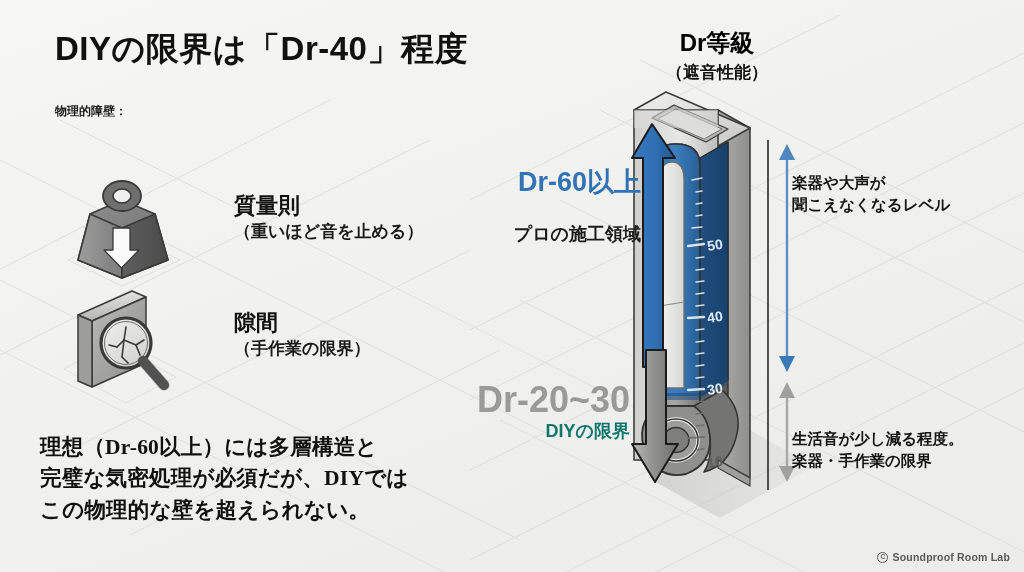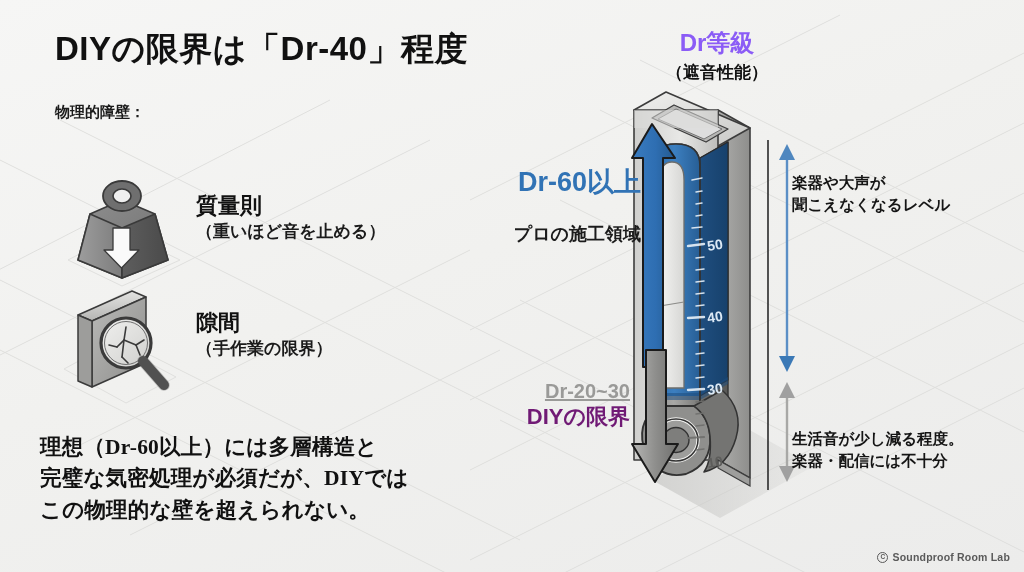--- a/index.html
+++ b/index.html
@@ -19,24 +19,24 @@
   }
 
   
   .title{
     position:absolute;left:55px;top:27px;
     font-size:33px;font-weight:bold;letter-spacing:.5px;
     color:#111;white-space:nowrap;
   }
   .subhead{
     position:absolute;left:55px;top:103px;
-    font-size:15px;font-weight:bold;color:#1b1b1b;white-space:nowrap;
-  }
-
-  .feat{position:absolute;}
+    font-size:12px;font-weight:bold;color:#1b1b1b;white-space:nowrap;
+  }
+
+  .feat{position:absolute;margin-left:38px;}
   .feat .ftitle{
     font-size:22px;font-weight:bold;color:#111;line-height:1.15;white-space:nowrap;
   }
   .feat .fsub{
     font-size:17px;font-weight:bold;color:#1b1b1b;line-height:1.2;
     white-space:nowrap;margin-top:4px;
   }
   #feat-mass{left:196px;top:193px;}
   #feat-gap{left:196px;top:310px;}
 
@@ -45,35 +45,35 @@
     font-family:"Liberation Serif","DejaVu Serif",serif;
     font-size:21.5px;font-weight:bold;line-height:1.46;color:#111;
     letter-spacing:.2px;
   }
   .para div{white-space:nowrap;}
 
   
   .th-head{
     position:absolute;left:612px;top:30px;width:210px;text-align:center;
   }
-  .th-head .h1{font-size:24px;font-weight:bold;color:#8b5cf6;line-height:1.1;}
+  .th-head .h1{font-size:24px;font-weight:bold;color:#000000;line-height:1.1;}
   .th-head .h2{font-size:17px;font-weight:bold;color:#111;margin-top:5px;}
 
   
   .zone{position:absolute;text-align:right;}
   .zone .big{font-weight:bold;line-height:1.05;white-space:nowrap;}
   .zone .small{font-weight:bold;line-height:1.1;white-space:nowrap;margin-top:3px;}
 
   #zone-pro{left:441px;top:168px;width:200px;}
   #zone-pro .big{font-size:27px;color:#3173b5;}
   #zone-pro .small{font-size:18px;color:#1b1b1b;margin-top:29px;}
 
   #zone-diy{left:430px;top:381px;width:200px;}
-  #zone-diy .big{font-size:20px;color:#9a9a98;text-decoration:underline;}
-  #zone-diy .small{font-size:22px;color:#701a75;}
+  #zone-diy .big{font-size:36px;color:#9a9a98;}
+  #zone-diy .small{font-size:18px;color:#0f766e;}
 
   
   .anno{position:absolute;font-size:15.5px;font-weight:bold;line-height:1.42;color:#151515;}
   .anno div{white-space:nowrap;}
   #anno-top{left:792px;top:172px;}
   #anno-bot{left:792px;top:428px;}
 
   .footer{
     position:absolute;right:14px;bottom:9px;
     font-size:10.5px;font-weight:bold;color:#5a5a5a;
@@ -378,21 +378,21 @@
     </g>
   </svg>
 
   <div class="anno" id="anno-top">
     <div>楽器や大声が</div>
     <div>聞こえなくなるレベル</div>
   </div>
 
   <div class="anno" id="anno-bot">
     <div>生活音が少し減る程度。</div>
-    <div>楽器・配信には不十分</div>
+    <div>楽器・手作業の限界</div>
   </div>
 
   <div class="footer">
     <span class="cmark">C</span>
     <span>Soundproof Room Lab</span>
   </div>
 
 </div>
 
 </body></html>

